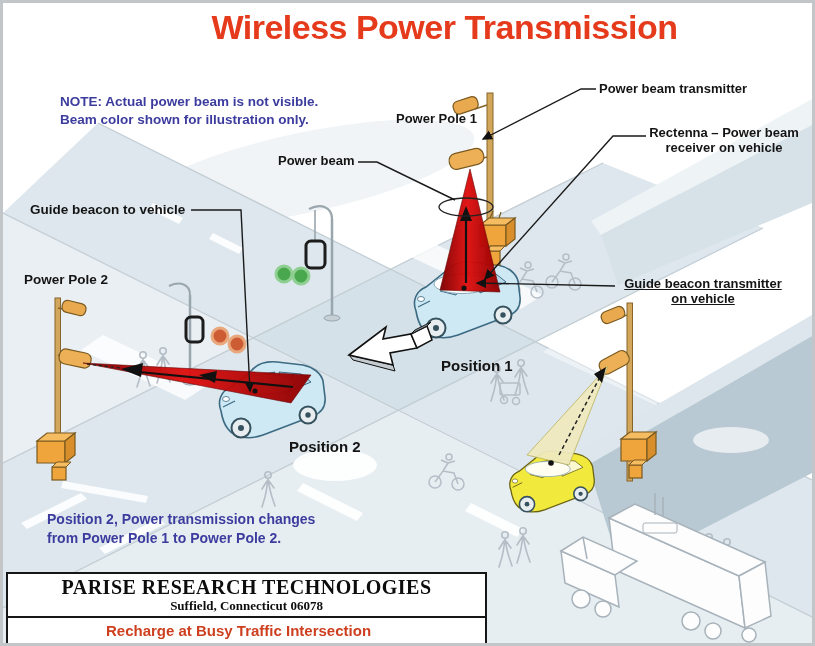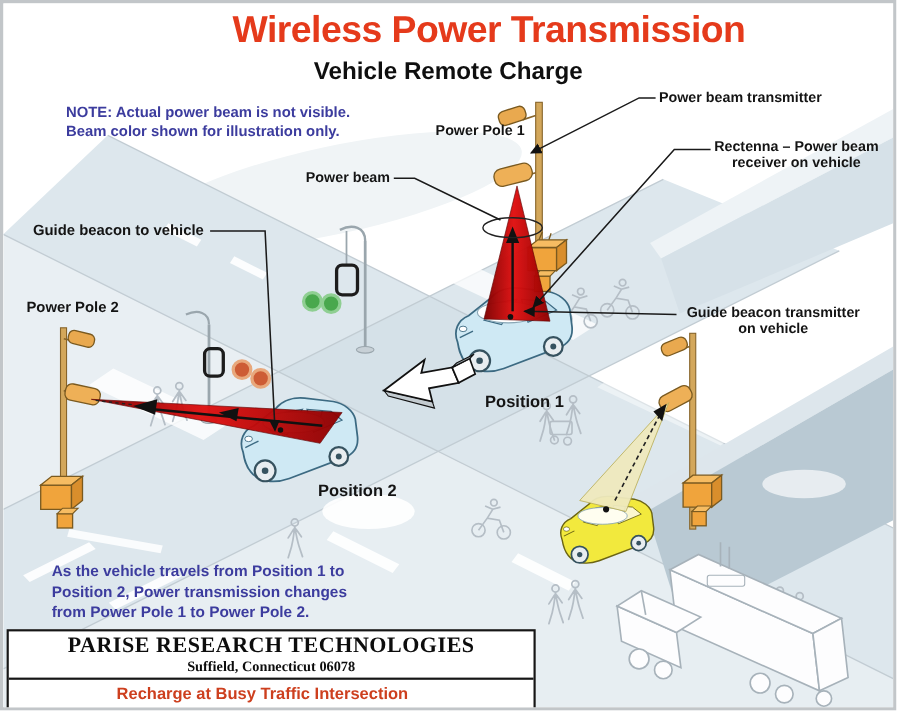--- a/index.html
+++ b/index.html
@@ -243,45 +243,43 @@
   <g fill="none" stroke="#1a1a1a" stroke-width="1.4">
     <path d="M593,86 L578,86 L480,136" marker-end="url(#ah)"></path>
     <path d="M643,133 L610,133 L482,276" marker-end="url(#ah)"></path>
     <path d="M355,159 L374,159 L452,197"></path>
     <path d="M188,207 L238,207 L247,388" marker-end="url(#ah)"></path>
     <path d="M612,283 L474,280" marker-end="url(#ah)"></path>
   </g>
 </svg>
 
   <div class="title">Wireless Power Transmission</div>
-  <div class="subtitle">Vehicle Remote Charge</div>
 
   <div class="note">
     <div>NOTE: Actual power beam is not visible.</div>
     <div>Beam color shown for illustration only.</div>
   </div>
 
   <div class="lbl" style="left:596px;top:78px;">Power beam transmitter</div>
   <div class="lbl" style="left:393px;top:108px;">Power Pole 1</div>
   <div class="lbl center" style="left:638px;top:122px;width:166px;">
     <div>Rectenna – Power beam</div>
     <div>receiver on vehicle</div>
   </div>
   <div class="lbl" style="left:275px;top:150px;">Power beam</div>
   <div class="lbl" style="left:27px;top:199px;font-size:13.5px;">Guide beacon to vehicle</div>
   <div class="lbl" style="left:21px;top:269px;font-size:13.5px;">Power Pole 2</div>
-  <div class="lbl center" style="left:614px;top:273px;width:172px;">
+  <div class="lbl center" style="left:614px;top:273px;width:172px;text-decoration:underline;">
     <div>Guide beacon transmitter</div>
     <div>on vehicle</div>
   </div>
   <div class="lbl pos" style="left:438px;top:336px;">Position 1</div>
   <div class="lbl pos" style="left:286px;top:417px;">Position 2</div>
 
   <div class="caption">
-    <div>As the vehicle travels from Position 1 to</div>
     <div>Position 2, Power transmission changes</div>
     <div>from Power Pole 1 to Power Pole 2.</div>
   </div>
 
   <div class="fbox">
     <div class="frow1">
       <div class="company">PARISE RESEARCH TECHNOLOGIES</div>
       <div class="address">Suffield, Connecticut 06078</div>
     </div>
     <div class="frow2">

